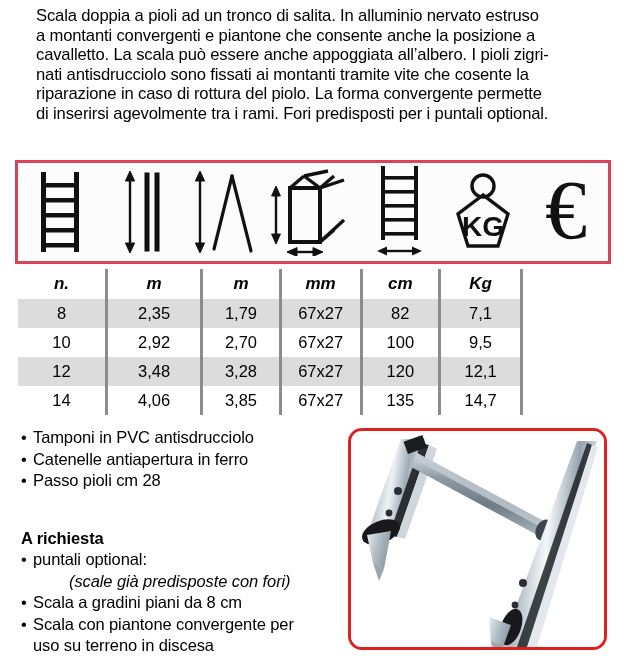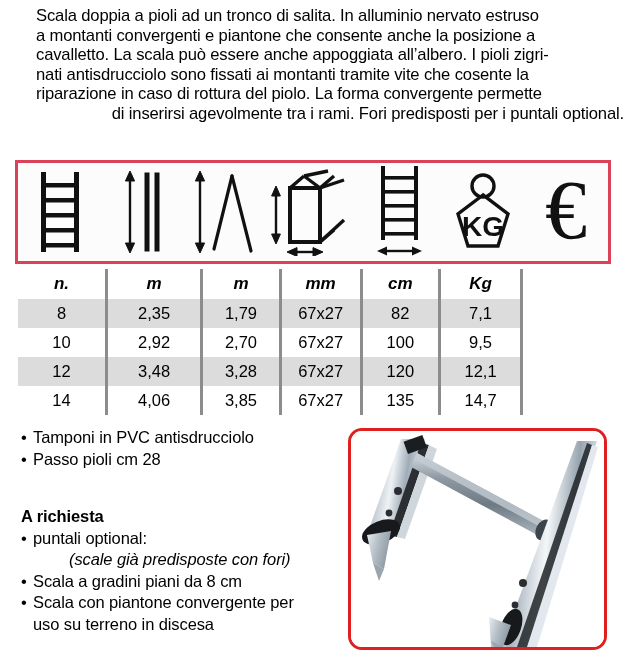--- a/index.html
+++ b/index.html
@@ -22,21 +22,21 @@
     left: 36px;
     top: 6px;
     width: 588px;
     font-size: 16.6px;
     line-height: 19.6px;
     text-align: justify;
     text-justify: inter-word;
     letter-spacing: -0.15px;
   }
   #intro-paragraph p { margin: 0; }
-  #intro-paragraph p:last-child { text-align: right; }
+  #intro-paragraph p:last-child { text-align: left; }
 
   
   #icon-strip {
     position: absolute;
     left: 15px;
     top: 160px;
     width: 596px;
     height: 104px;
     box-sizing: border-box;
     border: 3px solid #d94258;
@@ -290,20 +290,23 @@
       <td>135</td>
       <td>14,7</td>
     </tr>
   </tbody>
 </table>
 
 <div id="features-block">
 
   <span class="bullet-row">
     <span class="dot">•</span><span>Tamponi in PVC antisdrucciolo</span>
+  </span>
+  <span class="bullet-row">
+    <span class="dot">•</span><span>Catenelle antiapertura in ferro</span>
   </span>
   <span class="bullet-row">
     <span class="dot">•</span><span>Passo pioli cm 28</span>
   </span>
 
   <span class="bullet-row section-heading">A richiesta</span>
 
   <span class="bullet-row">
     <span class="dot">•</span><span>puntali optional:</span>
   </span>

